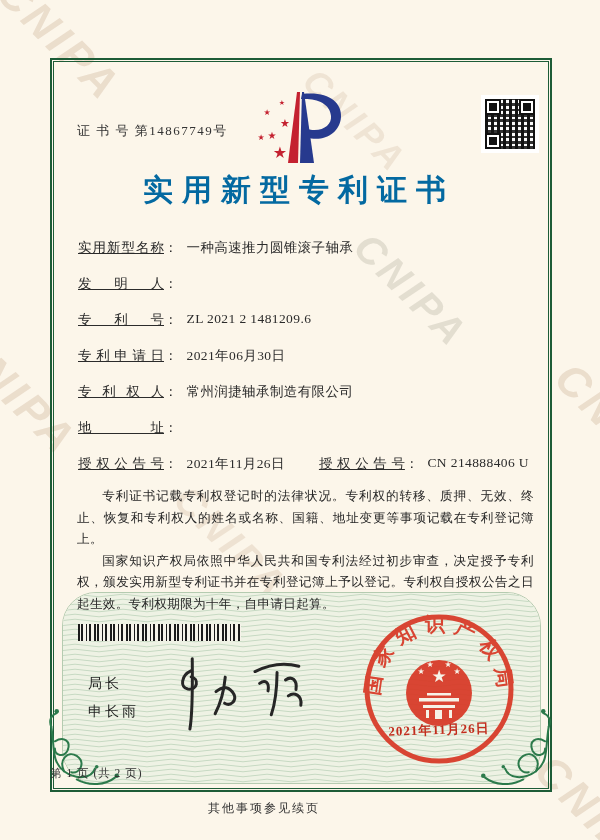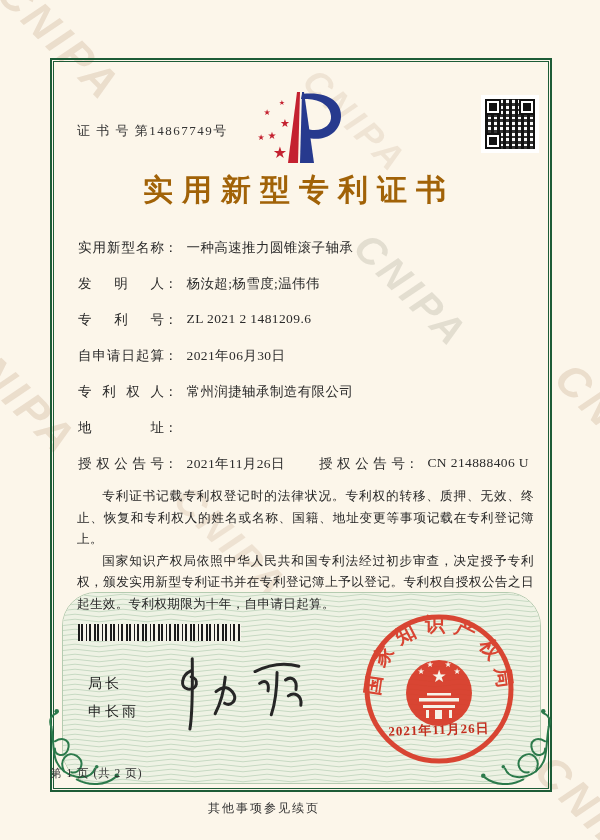--- a/index.html
+++ b/index.html
@@ -45,26 +45,26 @@
     background:
       repeating-linear-gradient(0deg, rgba(17,17,17,.85) 0 2.6px, transparent 2.6px 5.4px),
       repeating-linear-gradient(90deg, #141414 0 2.6px, #fafafa 2.6px 6px);
   }
   .qf { position:absolute; width:12px; height:12px; border:2.5px solid #111; background:#fff; }
   .qf::after { content:""; position:absolute; inset:2px; background:#111; }
   .qf.tl { left:4px; top:4px; } .qf.tr { right:4px; top:4px; } .qf.bl { left:4px; bottom:4px; }
 
   .title {
     position:absolute; left:50px; top:170px; width:498px; text-align:center;
-    font-size:30px; font-weight:bold; letter-spacing:9px; color:#a16207; z-index:3;
+    font-size:30px; font-weight:bold; letter-spacing:9px; color:#0369a1; z-index:3;
   }
 
   .fields { position:absolute; left:78px; top:239px; width:462px; z-index:3; font-size:13.5px; }
   .frow { height:36px; display:flex; align-items:flex-start; white-space:nowrap; }
-  .flabel { display:inline-block; width:86px; text-align:justify; text-align-last:justify; flex:none; }
+  .flabel { display:inline-block; width:86px; text-align:justify; text-align-last:justify; flex:none;text-decoration:underline; }
   .fcolon { margin-right:9px; flex:none; }
   .fvalue { letter-spacing:.4px; }
   .fgap { display:inline-block; width:34px; flex:none; }
 
   .paras {
     position:absolute; left:77px; top:486px; width:457px; z-index:3;
     font-size:12.6px; line-height:21.5px; text-align:justify; color:#262626;
   }
   .paras p { margin:0; text-indent:2em; letter-spacing:.3px; }
 
@@ -150,29 +150,28 @@
 
   <div class="fields">
     <div class="frow">
       <span class="flabel">实用新型名称</span>
         <span class="fcolon">：</span>
       <span class="fvalue">一种高速推力圆锥滚子轴承</span>
     </div>
     <div class="frow">
       <span class="flabel">发明人</span>
         <span class="fcolon">：</span>
-      <span class="fvalue">杨汝超;杨雪度;温伟伟</span>
     </div>
     <div class="frow">
       <span class="flabel">专利号</span>
         <span class="fcolon">：</span>
       <span class="fvalue">ZL 2021 2 1481209.6</span>
     </div>
     <div class="frow">
-      <span class="flabel">自申请日起算</span>
+      <span class="flabel">专利申请日</span>
         <span class="fcolon">：</span>
       <span class="fvalue">2021年06月30日</span>
     </div>
     <div class="frow">
       <span class="flabel">专利权人</span>
         <span class="fcolon">：</span>
       <span class="fvalue">常州润捷轴承制造有限公司</span>
     </div>
     <div class="frow">
       <span class="flabel">地址</span>

